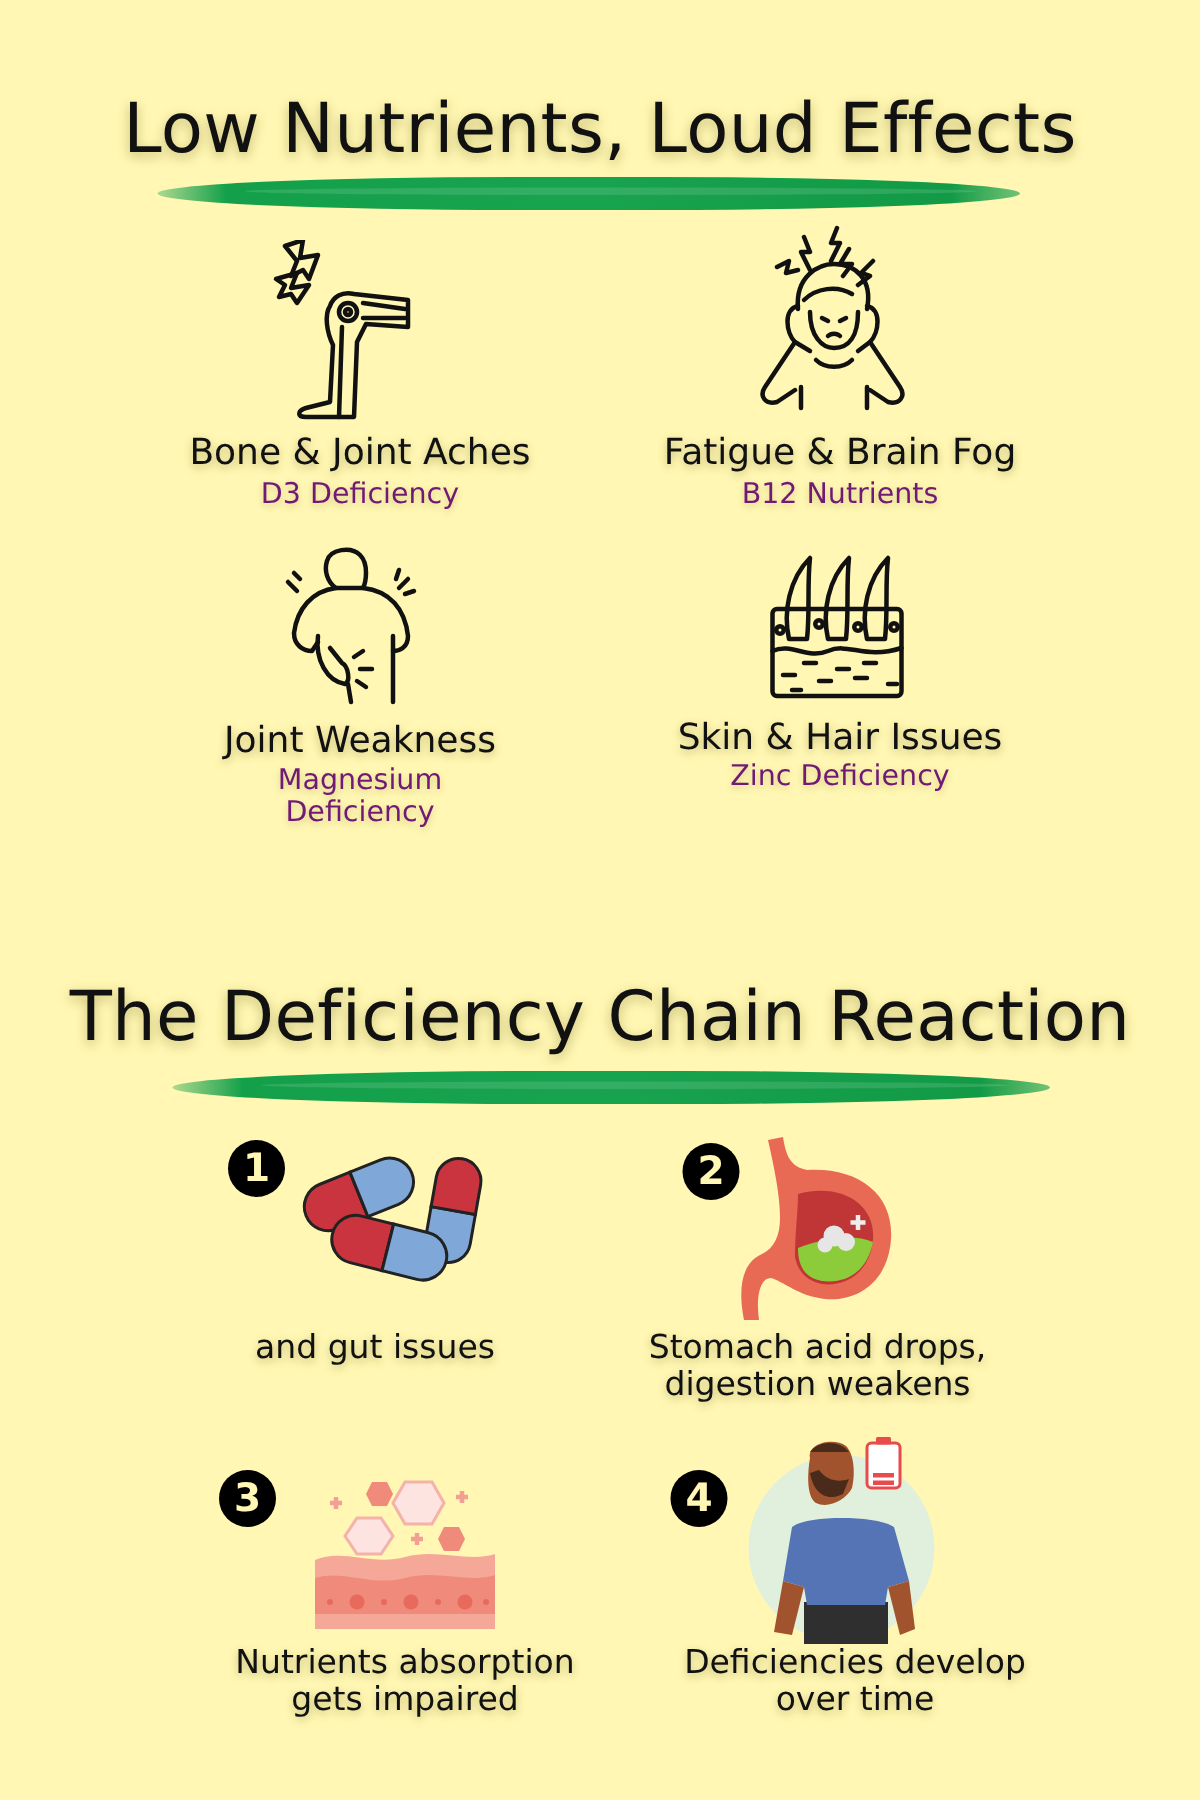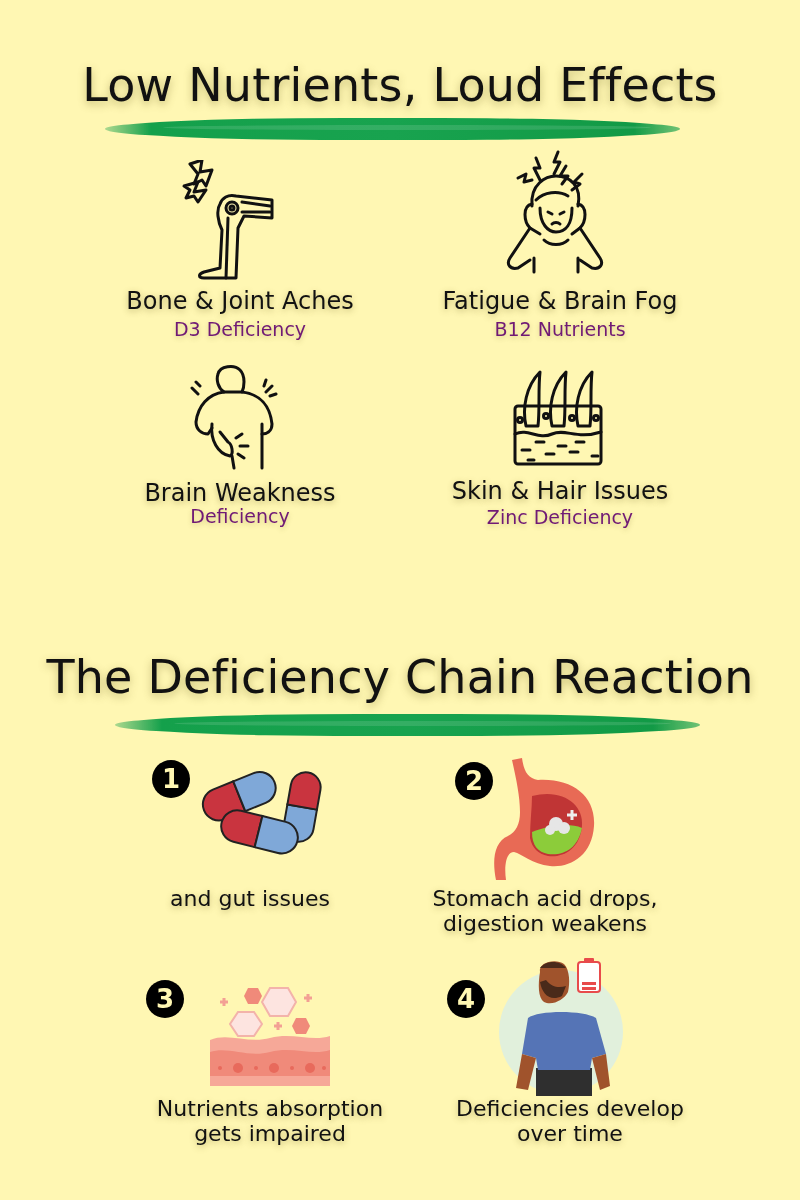--- a/index.html
+++ b/index.html
@@ -87,21 +87,22 @@
 
 <svg class="icon-line" style="left:188px; top:364px;" width="95" height="108" viewBox="0 0 95 108" fill="none" stroke="#111" stroke-width="3" stroke-linejoin="round" stroke-linecap="round">
   <path d="M30 10 C32 2 46 0 52 6 C58 12 56 24 54 28 L36 28 C30 24 28 16 30 10 Z"></path>
   <path d="M4 24 L10 30 M8 18 L12 22 M84 22 L78 28 M88 30 L82 32 M78 16 L76 22"></path>
   <path d="M36 28 C20 30 10 42 8 58 C8 66 14 70 20 70 L24 64"></path>
   <path d="M54 28 C72 30 82 42 84 60 C84 68 78 70 74 70"></path>
   <path d="M24 60 C22 76 30 90 42 92 C46 90 44 80 40 78 L32 68"></path>
   <path d="M44 92 L46 104 M74 60 L74 104 M48 74 L54 70 M52 82 L60 82 M50 90 L56 94"></path>
 </svg>
 <div class="item" style="left:100px; top:480px; width:280px;">
-  <div class="label">Brain Weakness</div>
+  <div class="label">Joint Weakness</div>
+  <div class="sub" style="margin-top:4px;">Magnesium</div>
   <div class="sub">Deficiency</div>
 </div>
 
 <svg class="icon-line" style="left:512px; top:368px;" width="92" height="98" viewBox="0 0 92 98" fill="none" stroke="#111" stroke-width="3" stroke-linejoin="round" stroke-linecap="round">
   <rect x="3" y="38" width="86" height="58" rx="3"></rect>
   <path d="M14 58 C10 40 14 18 28 4 C26 22 28 40 26 58 Z"></path>
   <path d="M40 58 C36 40 40 18 54 4 C52 22 54 40 52 58 Z"></path>
   <path d="M66 58 C62 40 66 18 80 4 C78 22 80 40 78 58 Z"></path>
   <circle cx="8" cy="52" r="2.5"></circle>
     <circle cx="34" cy="48" r="2.5"></circle>

